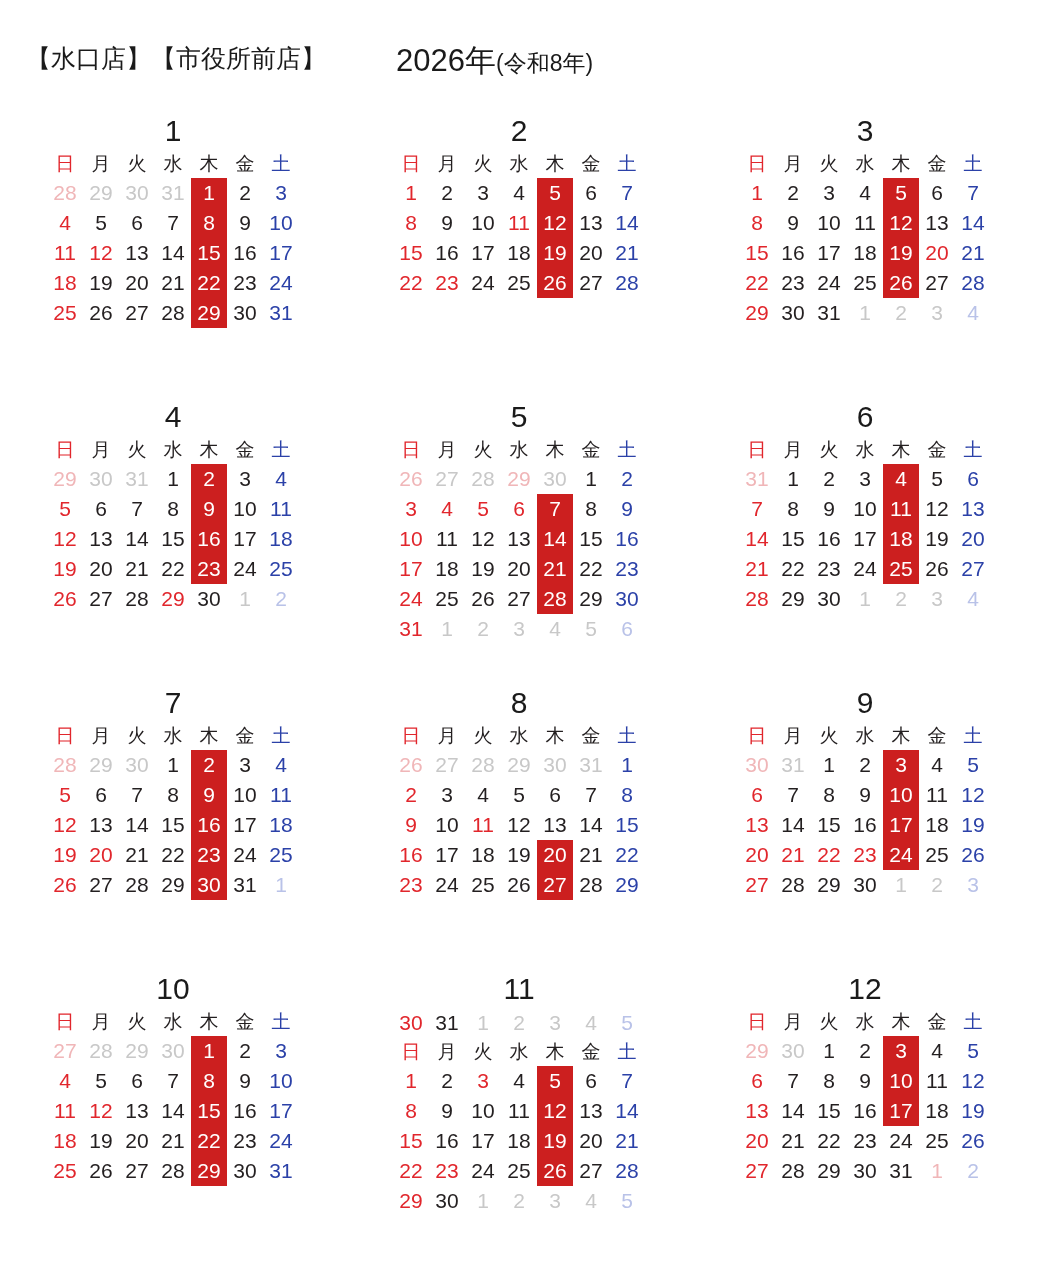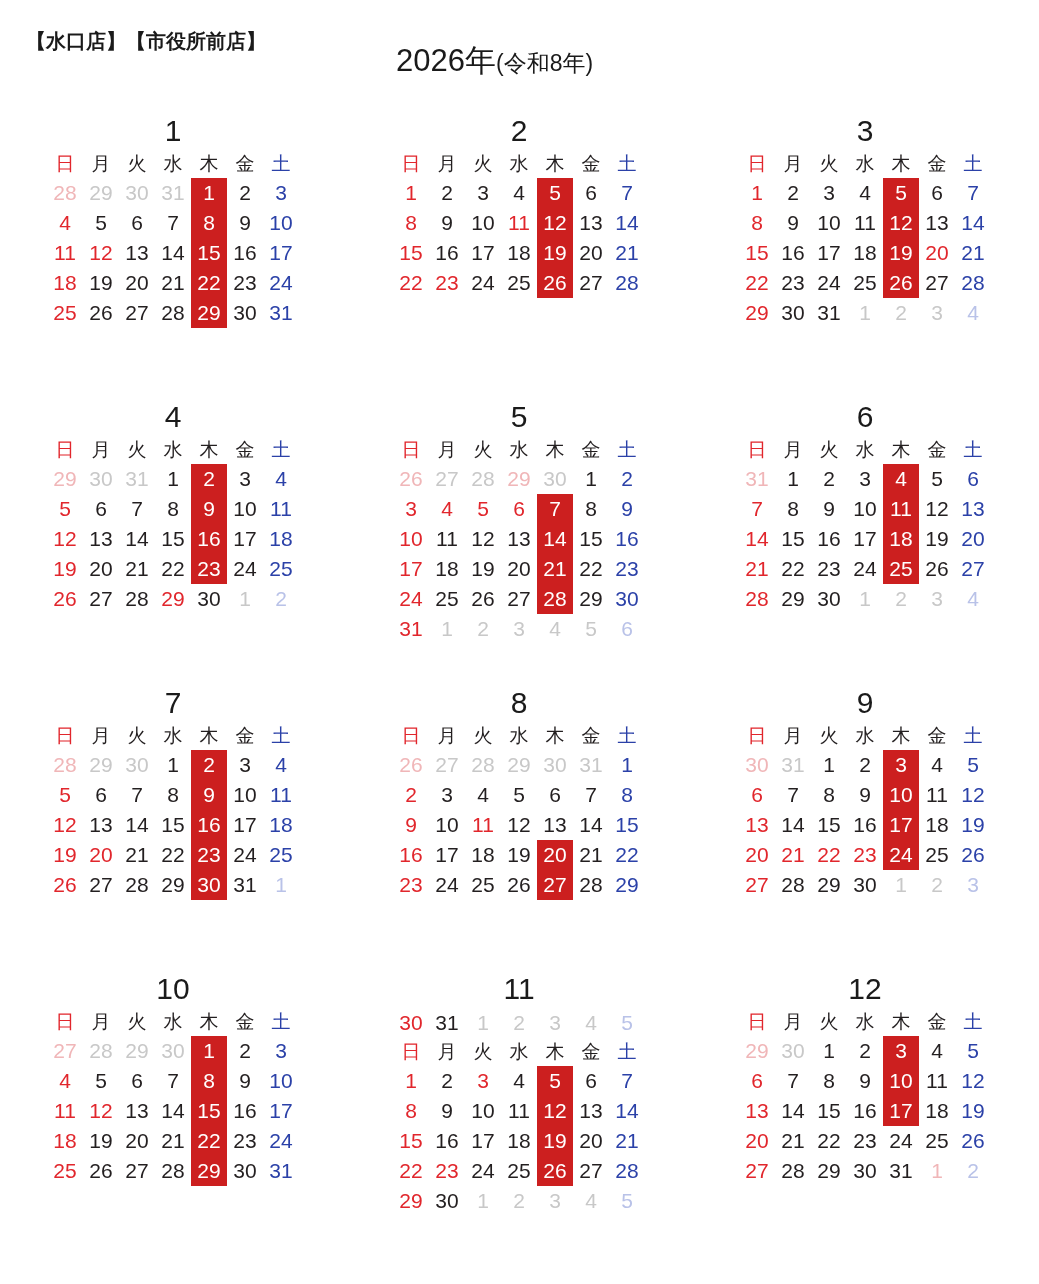--- a/index.html
+++ b/index.html
@@ -15,23 +15,23 @@
     position: relative;
     overflow: hidden;
   }
   .header {
     position: relative;
     height: 100px;
   }
   .store-label {
     position: absolute;
     left: 26px;
-    top: 28px;
-    font-size: 20px;
-    font-weight: bold;
+    top: 42px;
+    font-size: 25px;
+    font-weight: normal;
     letter-spacing: 0px;
     color: #1a1a1a;
   }
   .year-title {
     position: absolute;
     left: 396px;
     top: 40px;
     font-size: 31px;
     color: #1a1a1a;
     white-space: nowrap;

